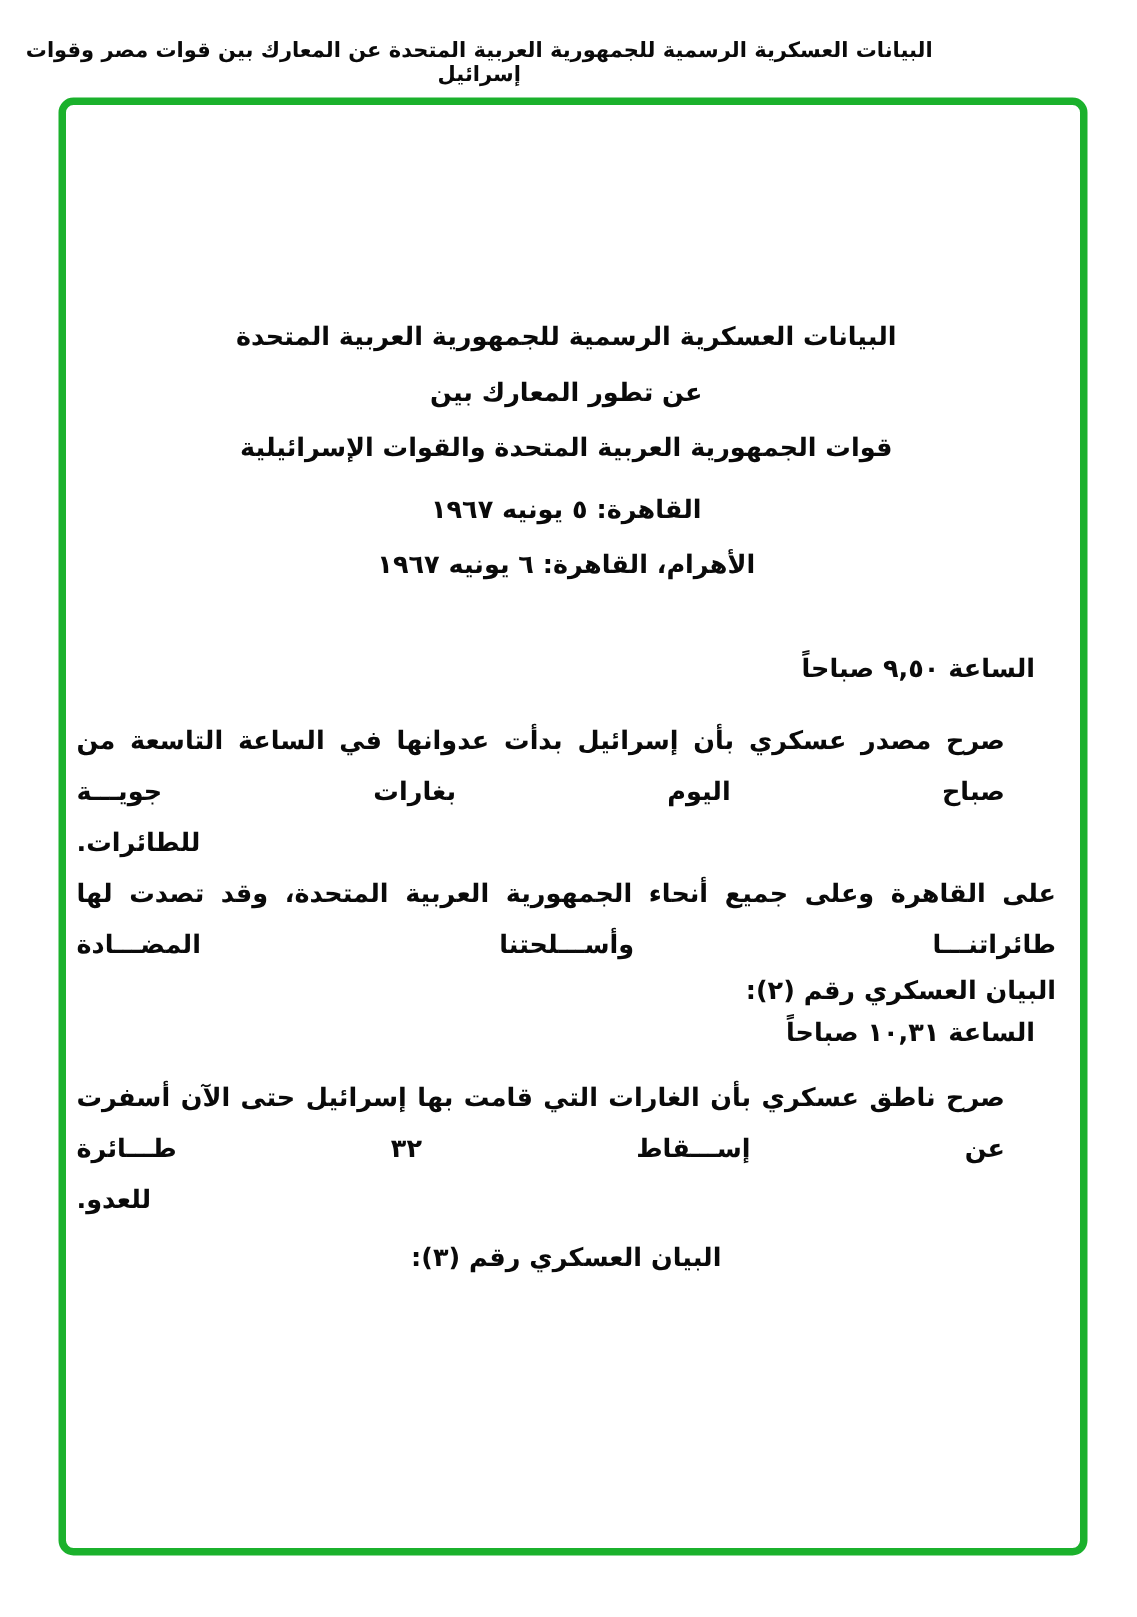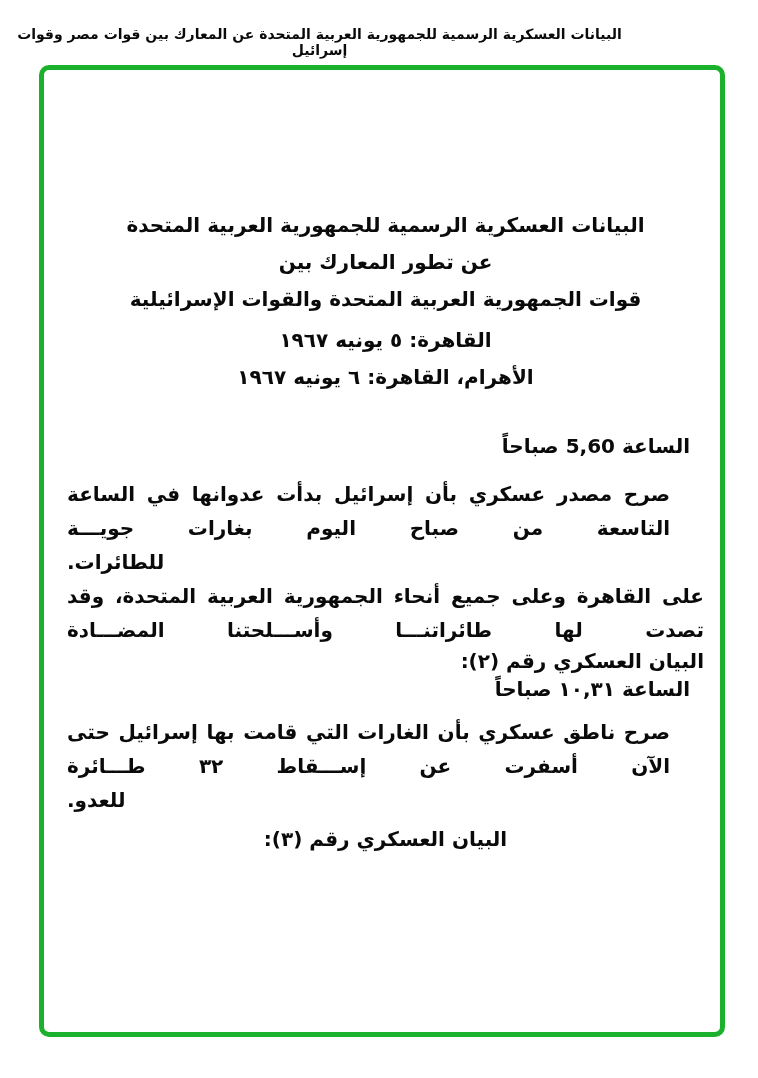--- a/index.html
+++ b/index.html
@@ -31,22 +31,22 @@
     left: 39px;
     top: 65px;
     width: 676px;
     height: 962px;
     border: 5px solid #1bb12c;
     border-radius: 10px;
     background: #ffffff;
   }
   .content {
     direction: rtl;
-    padding: 0 16px 0 23px;
-    font-size: 20px;
+    padding: 0 16px 0 7px;
+    font-size: 17px;
   }
   .title-block {
     margin-top: 137px;
     text-align: center;
     line-height: 37px;
   }
   .date-block {
     margin-top: 4px;
     text-align: center;
     line-height: 37px;
@@ -96,21 +96,21 @@
       <div>عن تطور المعارك بين</div>
       <div>قوات الجمهورية العربية المتحدة والقوات الإسرائيلية</div>
     </div>
 
     <div class="date-block">
       <div>القاهرة: ٥ يونيه ١٩٦٧</div>
       <div>الأهرام، القاهرة: ٦ يونيه ١٩٦٧</div>
     </div>
 
     <div class="statement stmt-1">
-      <div class="time-line">الساعة 5,60 صباحاً</div>
+      <div class="time-line">الساعة ٩,٥٠ صباحاً</div>
     </div>
     <div class="paragraph para-1">
       <div class="pline just first">صرح مصدر عسكري بأن إسرائيل بدأت عدوانها في الساعة التاسعة من صباح اليوم بغارات جويـــة</div>
       <div class="pline last">للطائرات.</div>
       <div class="pline just">على القاهرة وعلى جميع أنحاء الجمهورية العربية المتحدة، وقد تصدت لها طائراتنـــا وأســـلحتنا المضـــادة</div>
     </div>
 
     <div class="statement stmt-2">
       <div>البيان العسكري رقم (٢):</div>
       <div class="time-line">الساعة ١٠,٣١ صباحاً</div>

